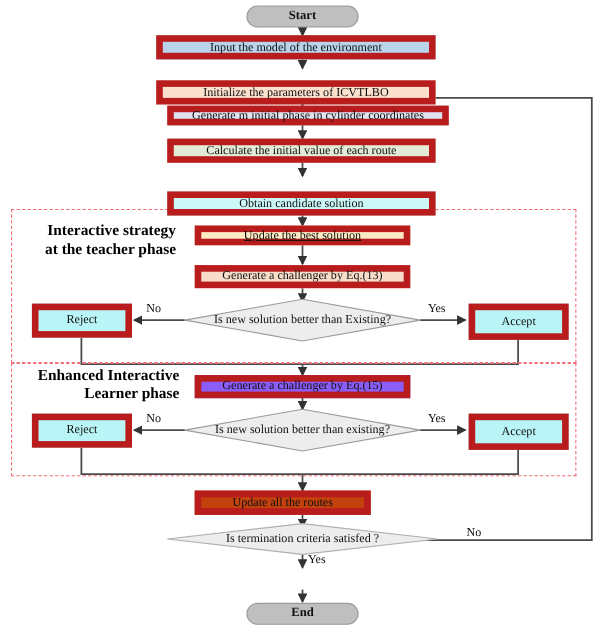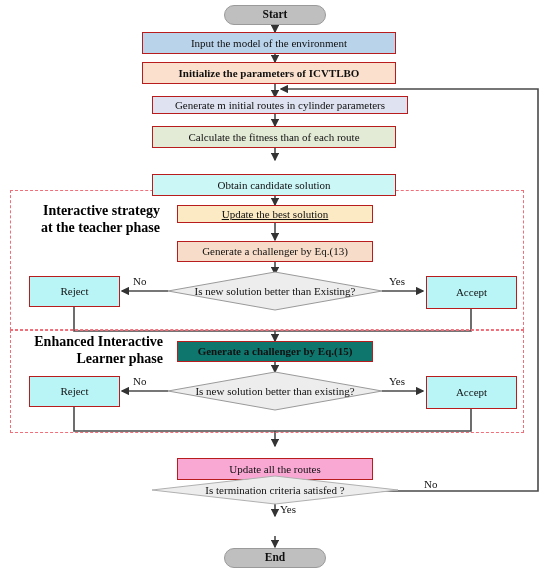--- a/index.html
+++ b/index.html
@@ -23,21 +23,21 @@
     display: flex;
     align-items: center;
     justify-content: center;
     text-align: left;
     font-size: 11px;
     color: #101010;
     line-height: 1.15;
     padding: 0 16px;
   }
   .rect {
-    border: 1px solid #b91c1c;
+    border: 6px solid #b91c1c;
   }
   .terminator {
     background: #bfbfbf;
     border: 1px solid #9a9a9a;
     border-radius: 11px;
     font-weight: bold;
     font-size: 11.5px;
   }
   .diamond-wrap {
     position: absolute;
@@ -160,57 +160,57 @@
 
   <div class="phase-label" style="left:20px; top:203px; width:140px;">Interactive strategy
 at the teacher phase</div>
   <div class="phase-label" style="left:13px; top:334px; width:150px;">Enhanced Interactive
 Learner phase</div>
 
   <div class="node terminator" style="left:224px; top:5px; width:102px; height:20px;">Start</div>
 
   <div class="node rect" style="left:142px; top:32px; width:254px; height:22px; background:#b9d3ea;">Input the model of the environment</div>
 
-  <div class="node rect" style="left:142px; top:62px; width:254px; height:22px; background:#fbe0cd;font-weight:bold;">Initialize the parameters of ICVTLBO</div>
-
-  <div class="node rect" style="left:152px; top:96px; width:256px; height:18px; background:#dfe2f0;">Generate m initial routes in cylinder parameters</div>
-
-  <div class="node rect" style="left:152px; top:126px; width:244px; height:22px; background:#e3ebd6;">Calculate the fitness than of each route</div>
+  <div class="node rect" style="left:142px; top:73px; width:254px; height:22px; background:#fbe0cd;">Initialize the parameters of ICVTLBO</div>
+
+  <div class="node rect" style="left:152px; top:96px; width:256px; height:18px; background:#dfe2f0;">Generate m initial phase in cylinder coordinates</div>
+
+  <div class="node rect" style="left:152px; top:126px; width:244px; height:22px; background:#e3ebd6;">Calculate the initial value of each route</div>
 
   <div class="node rect" style="left:152px; top:160px; width:244px; height:22px; background:#ccf7f7;margin-top:14px;">Obtain candidate solution</div>
 
   <div class="node rect" style="left:177px; top:205px; width:196px; height:18px; background:#fbeac4;text-decoration:underline;">Update the best solution</div>
 
   <div class="node rect" style="left:177px; top:241px; width:196px; height:21px; background:#f7ddc9;">Generate a challenger by Eq.(13)</div>
 
   <div class="diamond-wrap" style="left:168px; top:272px; width:214px; height:38px;">
     <svg width="214" height="38" viewBox="0 0 214 38">
       <polygon points="107,0 214,19 107,38 0,19" fill="#ededed" stroke="#9a9a9a" stroke-width="1"></polygon>
     </svg>
     <div class="diamond-label">Is new solution better than Existing?</div>
   </div>
 
   <div class="node rect" style="left:29px; top:276px; width:91px; height:31px; background:#b9f5f7;">Reject</div>
 
   <div class="node rect" style="left:426px; top:276px; width:91px; height:33px; background:#b9f5f7;">Accept</div>
 
-  <div class="node rect" style="left:177px; top:341px; width:196px; height:21px; background:#0f766e;font-weight:bold;">Generate a challenger by Eq.(15)</div>
+  <div class="node rect" style="left:177px; top:341px; width:196px; height:21px; background:#8b5cf6;">Generate a challenger by Eq.(15)</div>
 
   <div class="diamond-wrap" style="left:168px; top:372px; width:214px; height:38px;">
     <svg width="214" height="38" viewBox="0 0 214 38">
       <polygon points="107,0 214,19 107,38 0,19" fill="#ededed" stroke="#9a9a9a" stroke-width="1"></polygon>
     </svg>
     <div class="diamond-label">Is new solution better than existing?</div>
   </div>
 
   <div class="node rect" style="left:29px; top:376px; width:91px; height:31px; background:#b9f5f7;">Reject</div>
 
   <div class="node rect" style="left:426px; top:376px; width:91px; height:33px; background:#b9f5f7;">Accept</div>
 
-  <div class="node rect" style="left:177px; top:458px; width:196px; height:22px; background:#f9a8d4;">Update all the routes</div>
+  <div class="node rect" style="left:177px; top:446px; width:160px; height:22px; background:#c2410c;">Update all the routes</div>
 
   <div class="diamond-wrap" style="left:152px; top:476px; width:246px; height:28px;">
     <svg width="246" height="28" viewBox="0 0 246 28">
       <polygon points="123,0 246,14 123,28 0,14" fill="#ededed" stroke="#b0b0b0" stroke-width="1"></polygon>
     </svg>
     <div class="diamond-label">Is termination criteria satisfed ?</div>
   </div>
 
 
   <div class="node terminator" style="left:224px; top:548px; width:102px; height:20px;">End</div>

